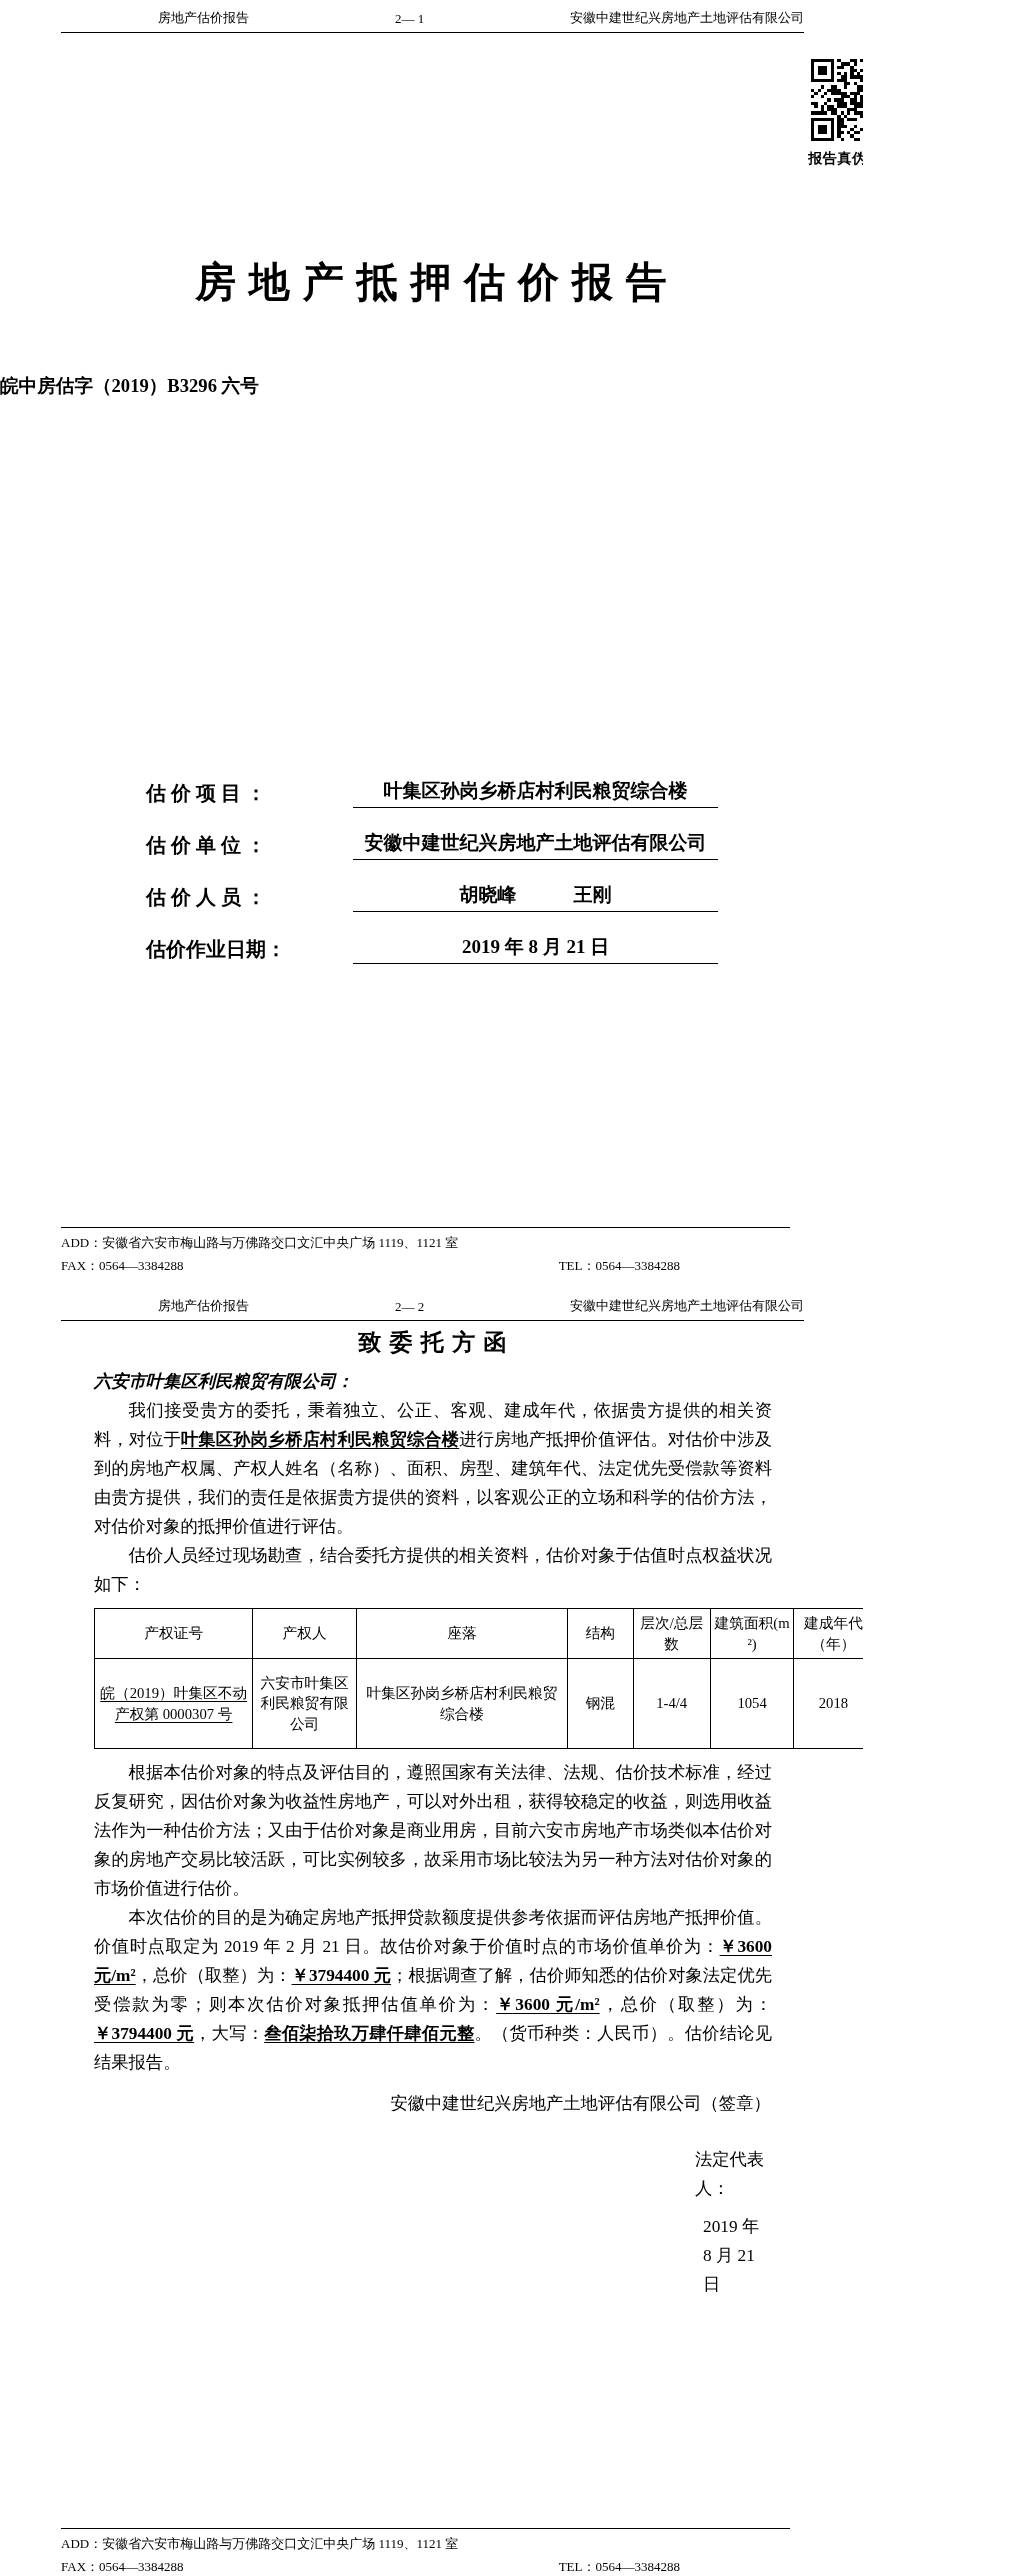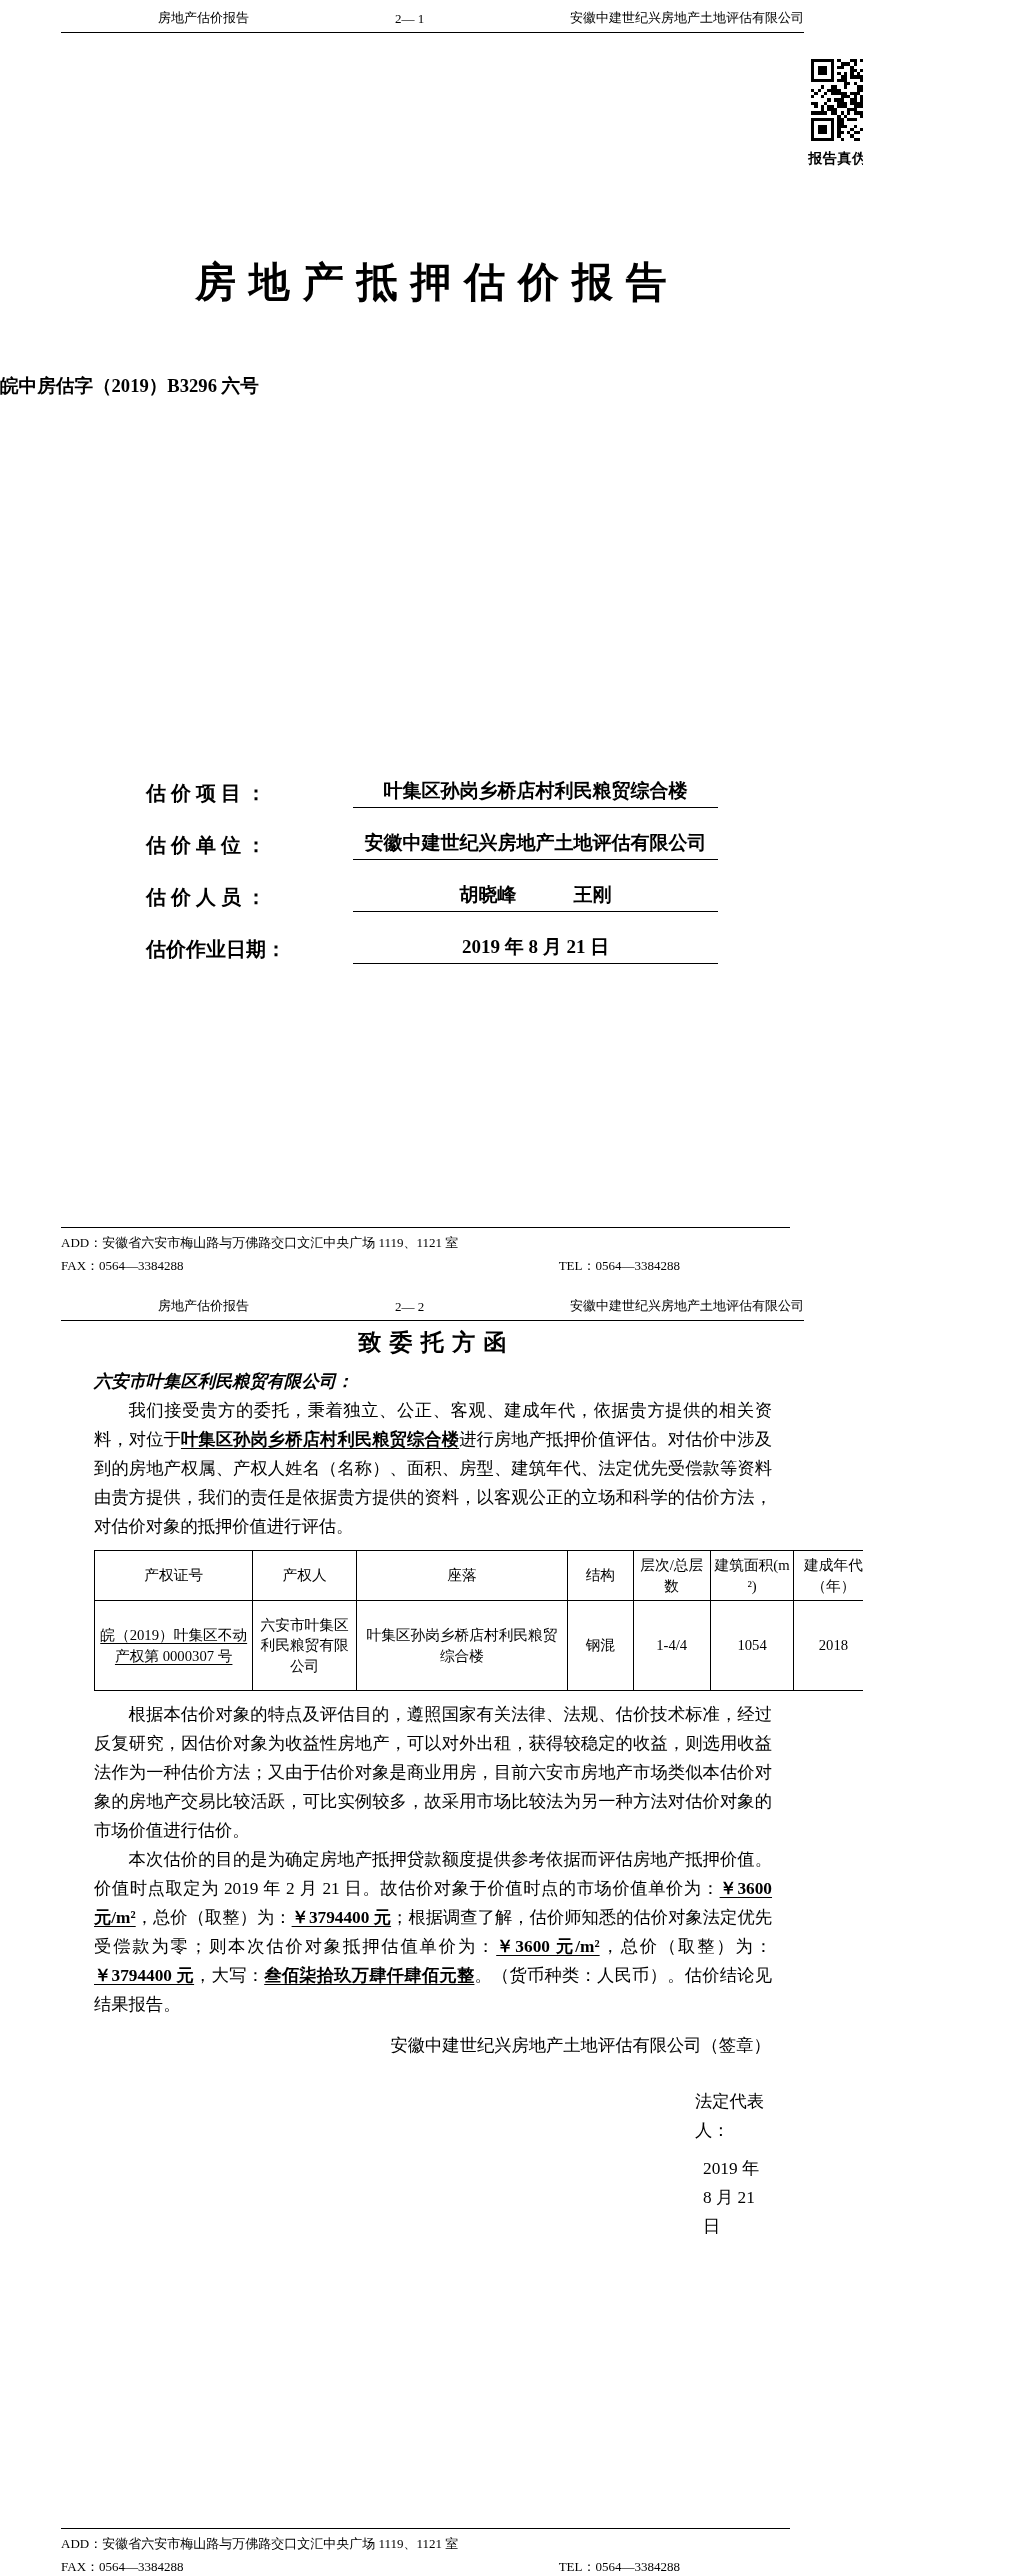--- a/index.html
+++ b/index.html
@@ -345,20 +345,21 @@
     <span class="h-center">2— 2</span>
     <span class="h-right">安徽中建世纪兴房地产土地评估有限公司</span>
   </div>
 
   <div class="p2-content">
     <div class="letter-title">致  委  托  方  函</div>
     <div class="salutation">六安市叶集区利民粮贸有限公司：</div>
 
     <div>
         <p class="body-para"><span>我们接受贵方的委托，秉着独立、公正、客观、建成年代，依据贵方提供的相关资料，对位于</span><span class="bu">叶集区孙岗乡桥店村利民粮贸综合楼</span><span>进行房地产抵押价值评估。对估价中涉及到的房地产权属、产权人姓名（名称）、面积、房型、建筑年代、法定优先受偿款等资料由贵方提供，我们的责任是依据贵方提供的资料，以客观公正的立场和科学的估价方法，对估价对象的抵押价值进行评估。</span></p>
+        <p class="body-para"><span>估价人员经过现场勘查，结合委托方提供的相关资料，估价对象于估值时点权益状况如下：</span></p>
       </div>
 
     <table class="ownership-table">
       <thead>
           <tr>
             <th>产权证号</th>
             <th>产权人</th>
             <th>座落</th>
             <th>结构</th>
             <th>层次/总层数</th>

